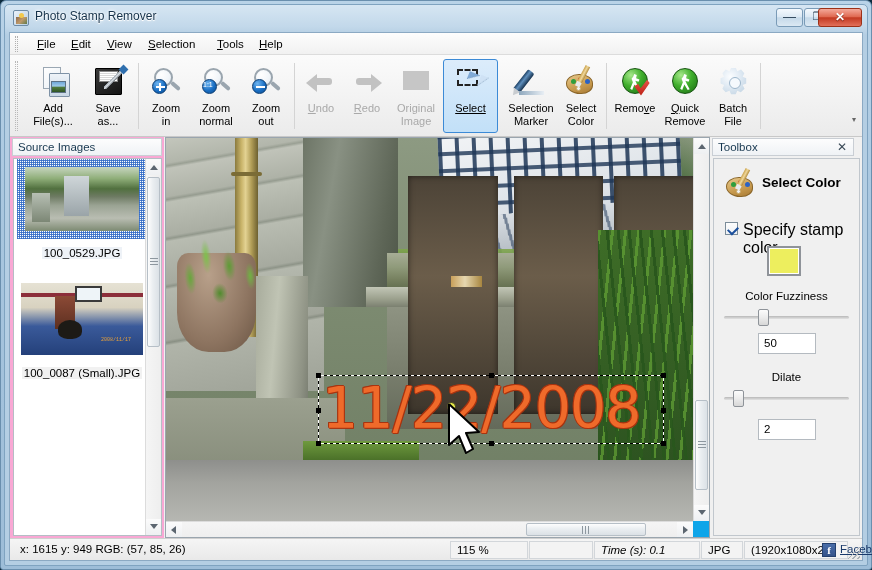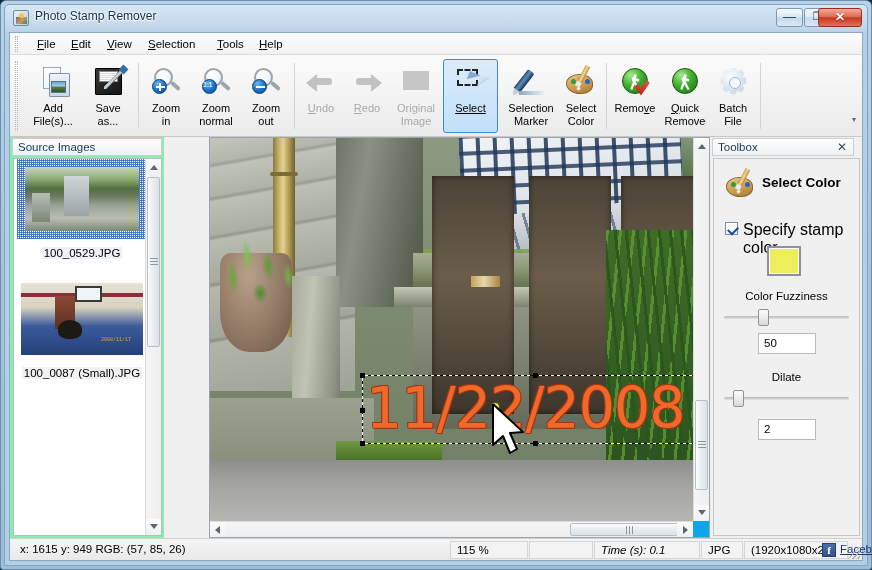--- a/index.html
+++ b/index.html
@@ -304,21 +304,21 @@
     border:0;
   }
   .ic-gear::after {
     content:''; position:absolute; left:8.5px; top:8.5px; width:10px; height:10px;
     border-radius:50%; background:#f5f9fd; border:1px solid #9db6cb;
   }
 
   
   #sidebar {
     position: absolute; left: 0; top: 104px; bottom: 22px; width: 154px;
-    background: #86efac;
+    background: #f9a8d4;
   }
   #sidebar-header {
     position:absolute; left:2px; top:1px; right:2px; height:18px;
     background: linear-gradient(180deg,#fdfdfd,#eff2f5);
     border:1px solid #c9ced4;
     padding: 2px 0 0 5px;
     font-size: 11.5px; color:#17374f;
     font-family:"Liberation Sans",sans-serif;
   }
   #thumb-list {
@@ -464,21 +464,21 @@
   }
   .hscroll .thumb::after {
     content:''; position:absolute; left:50%; top:50%; margin-left:-4px; margin-top:-4px;
     width:8px; height:8px;
     background: repeating-linear-gradient(90deg,#8d979f 0 1px, transparent 1px 3px);
   }
 
   
   #canvas-area {
     position:absolute; left:155px; top:104px; right:152px; bottom:22px;
-    background:#0ea5e9; border:1px solid #9aa5ae;margin-left:44px;
+    background:#0ea5e9; border:1px solid #9aa5ae;
   }
   #photo {
     position:absolute; left:0; top:0; right:16px; bottom:16px;
     overflow:hidden;
     background: linear-gradient(180deg,#7e8c73 0%,#6f7f64 100%);
   }
   
   .ph { position:absolute; }
   .ph-bgveg {
     left:0; top:0; right:0; bottom:0;

